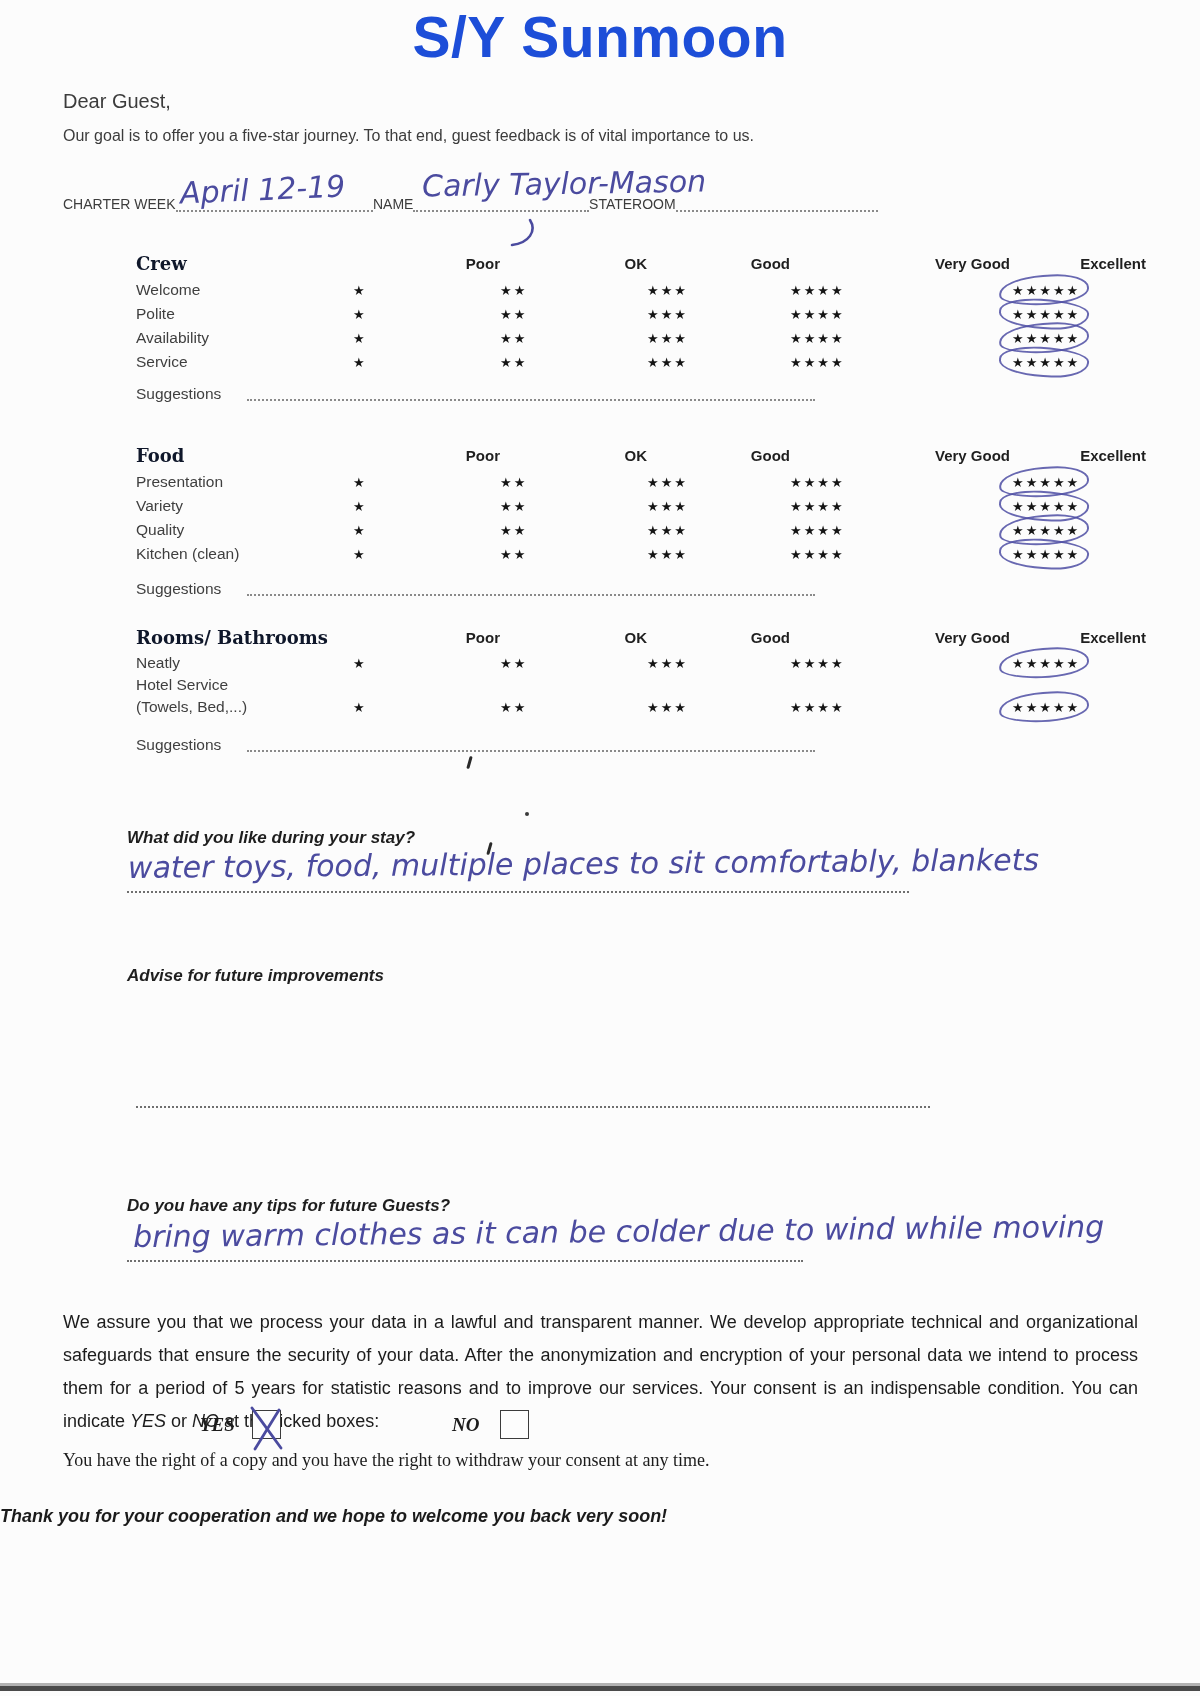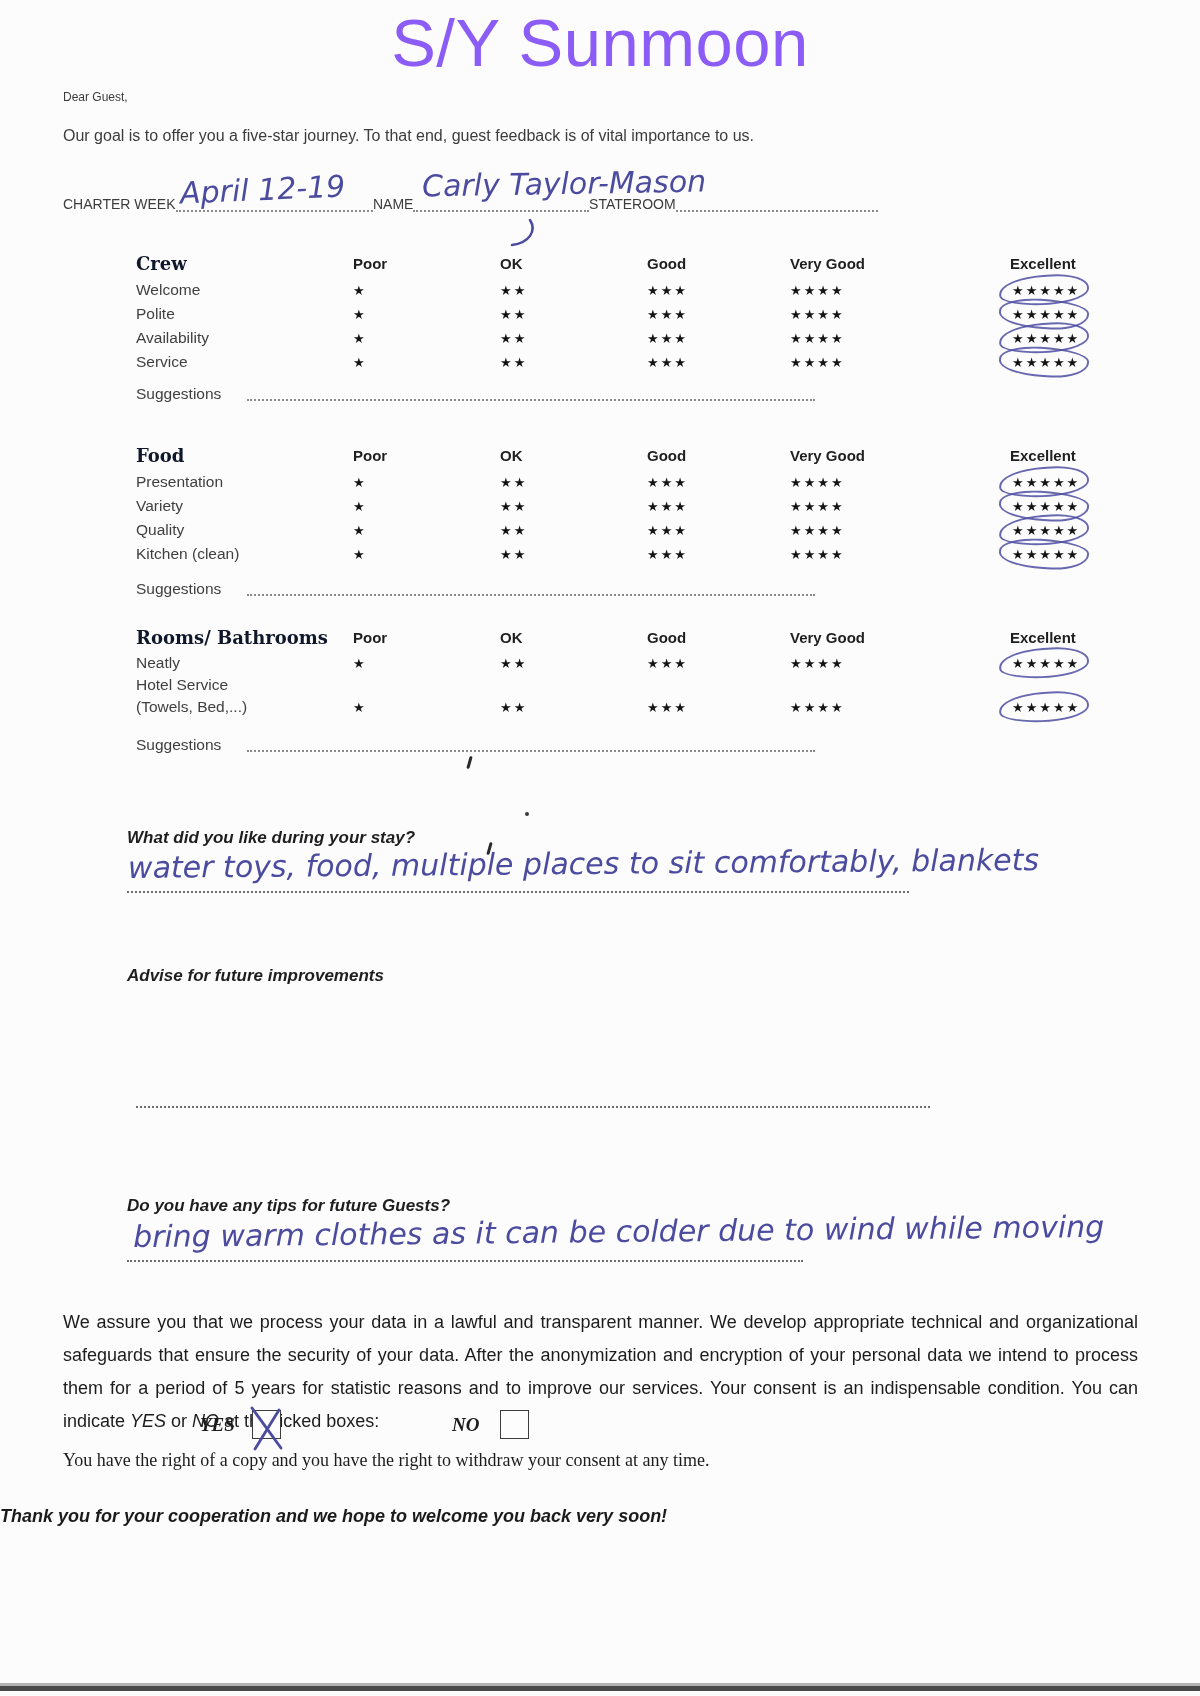--- a/index.html
+++ b/index.html
@@ -1,44 +1,44 @@
 <!DOCTYPE html>
 <html><head>
 <meta charset="utf-8">
 <style>
   html,body{margin:0;padding:0;background:#e8e8e8;}
   .page{position:relative;width:1200px;height:1696px;background:#fcfcfc;overflow:hidden;
         font-family:"Liberation Sans",sans-serif;color:#3a3a3a;margin:0 auto;}
   .abs{position:absolute;}
 
   
-  .doc-title{top:4px;left:0;width:100%;text-align:center;font-size:67px;font-weight:400;
-             color:#8b5cf6;letter-spacing:.5px;}
-  .greeting{left:63px;top:90px;font-size:12px;color:#3c3c3c;}
+  .doc-title{top:4px;left:0;width:100%;text-align:center;font-size:57px;font-weight:700;
+             color:#1d4ed8;letter-spacing:.5px;}
+  .greeting{left:63px;top:90px;font-size:20px;color:#3c3c3c;}
   .intro{left:63px;top:125px;font-size:16px;line-height:22.5px;color:#3c3c3c;}
 
   
   .charter-row{left:63px;top:196px;width:815px;display:flex;align-items:flex-end;
                font-size:14px;color:#3c3c3c;white-space:nowrap;}
   .dotfill{border-bottom:2px dotted #8a8a8a;height:14px;}
   .d1{width:200px;} .d2{width:178px;} .d3{width:205px;}
 
   
   .hw{font-family:"DejaVu Sans",sans-serif;font-style:italic;color:#4b4b9f;white-space:nowrap;z-index:5;}
   .hw-week{left:180px;top:172px;font-size:30px;transform:rotate(-2.5deg);}
   .hw-name{left:422px;top:166px;font-size:30px;transform:rotate(-1deg);}
   .hw-ans{font-size:30px;}
 
   
   .rtable{left:136px;width:1010px;}
   .trow{display:grid;grid-template-columns:217px 147px 147px 143px 220px 136px;
         height:24px;align-items:center;}
   .thead{height:30px;}
   .sec-title{font-family:"DejaVu Serif",serif;font-weight:700;font-size:18px;color:#0f172a;}
-  .col-h{font-weight:700;font-size:15px;color:#1f1f1f;}
+  .col-h{font-weight:700;font-size:15px;color:#1f1f1f;text-align:right;}
   .rlabel{font-size:15.5px;color:#3f3f3f;white-space:nowrap;}
   .stars{font-size:13px;color:#141414;letter-spacing:2px;white-space:nowrap;}
   .exc{position:relative;width:max-content;padding:0 2px;}
   .circled::after{content:"";position:absolute;left:-11px;right:-7px;top:-8px;bottom:-7px;
         border:2.6px solid rgba(78,78,163,.85);
         border-radius:55% 45% 50% 60% / 60% 55% 50% 45%;transform:rotate(-4deg);}
   .trow:nth-child(odd) .circled::after{transform:rotate(3deg);
         border-radius:50% 60% 45% 55% / 50% 45% 60% 52%;}
 
   .sugg{display:flex;align-items:flex-start;font-size:15.5px;color:#3f3f3f;left:136px;}

